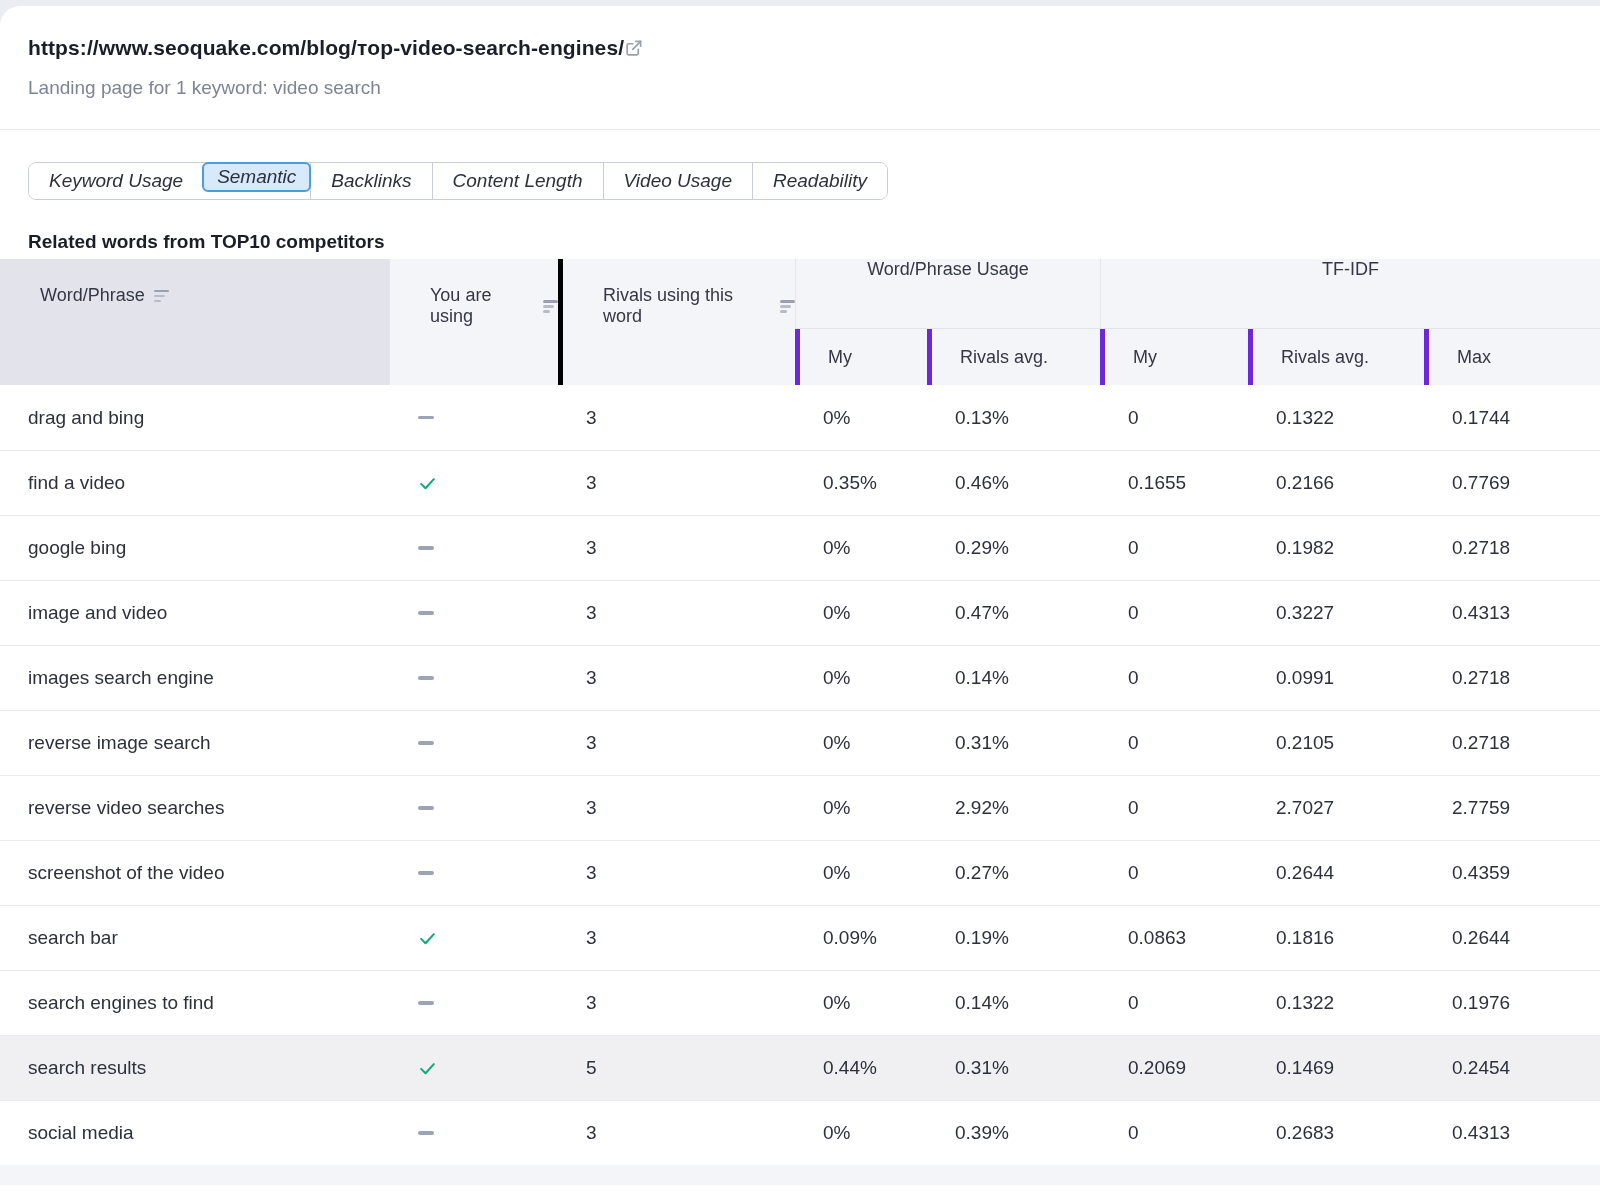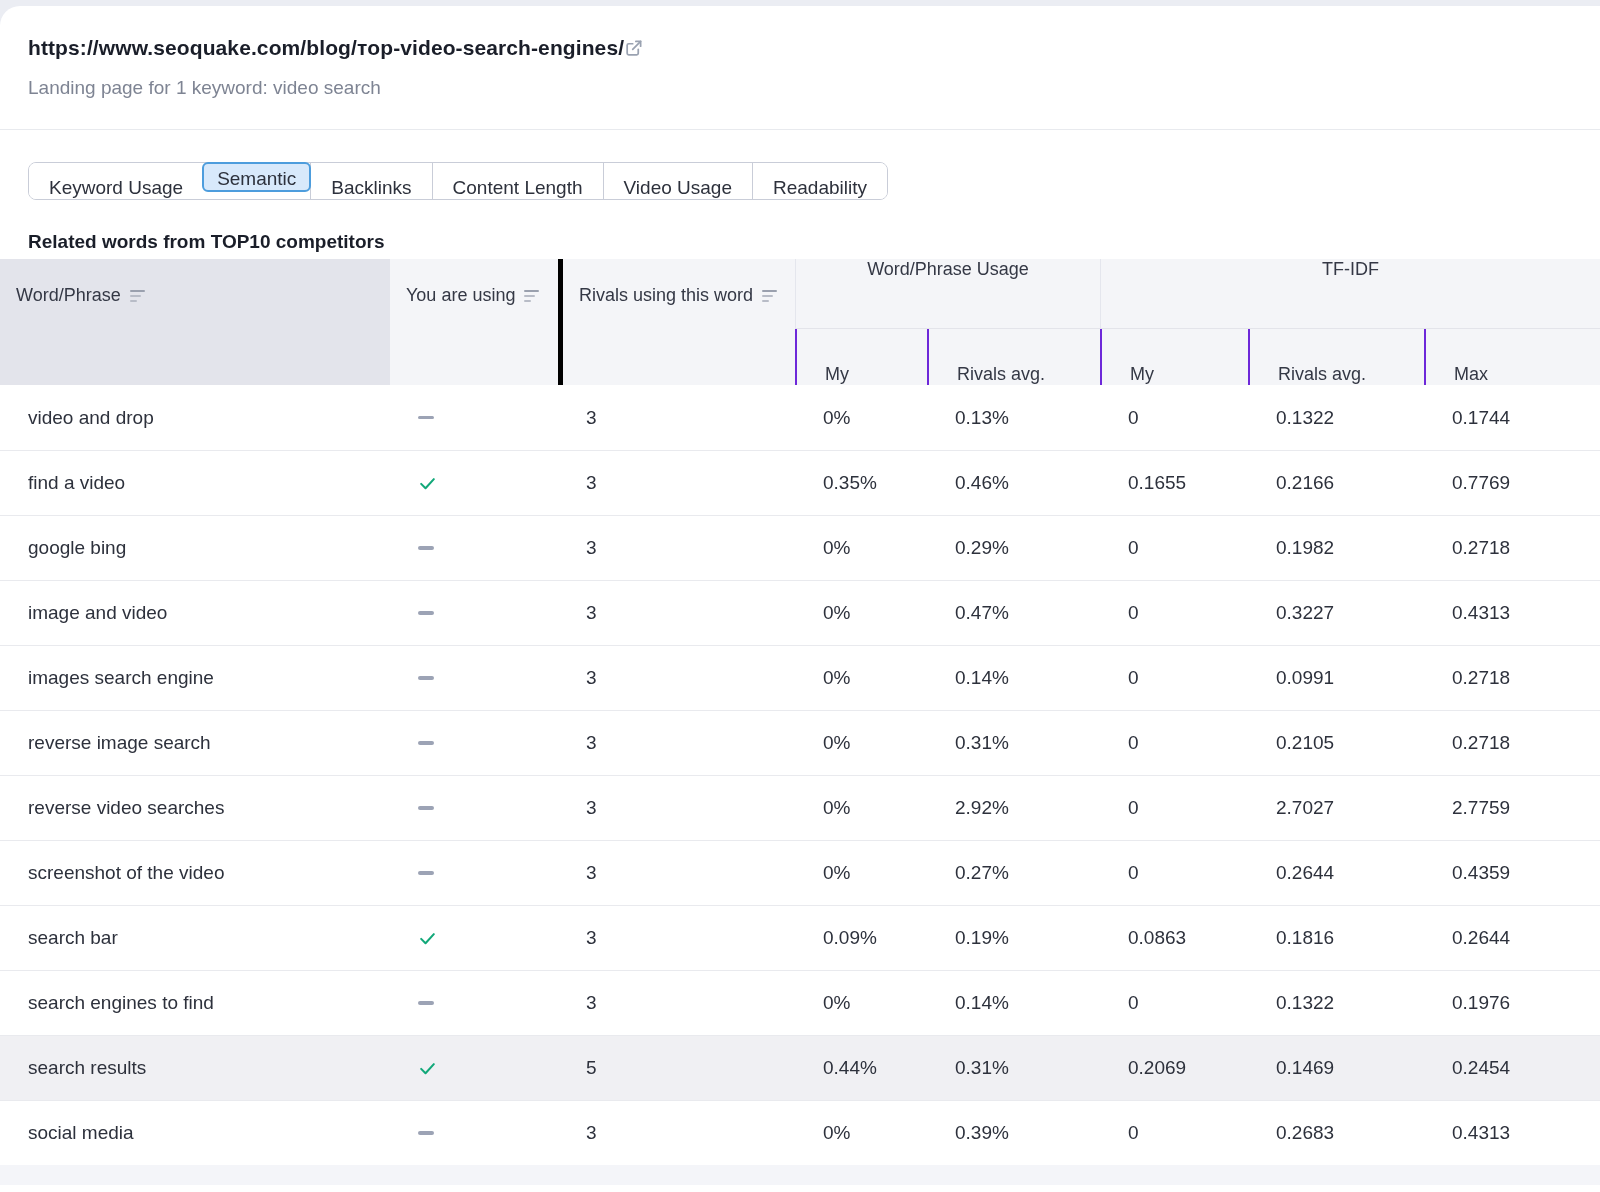--- a/index.html
+++ b/index.html
@@ -36,46 +36,46 @@
   
   .page-header{ padding:30px 28px 30px 28px; border-bottom:1px solid #e8eaee; }
   .url-line{ display:flex; align-items:center; }
   .url-text{ font-size:21px; font-weight:700; color:var(--text-dark); letter-spacing:.1px; }
   .ext-icon svg{ display:block; width:19px; height:19px; stroke:var(--icon-gray); fill:none; stroke-width:2.2; stroke-linecap:round; stroke-linejoin:round; }
   .subtitle{ margin-top:17px; font-size:19px; color:var(--text-muted); }
   
   .tabs-wrap{ padding:32px 28px 0 28px; }
   .tab-bar{ display:inline-flex; background:#fff; border:1px solid var(--tab-border); border-radius:8px; }
   .tab{
-    display:flex; align-items:flex-end; height:36px; padding:0 20px;
+    display:flex; align-items:center; height:36px; padding:0 20px;
     font-size:19px; color:var(--text-body); border-left:1px solid var(--tab-border);
-    cursor:pointer; white-space:nowrap; background:#fff;
+    cursor:pointer; white-space:nowrap; background:#fff;font-style:italic;
   }
   .tab:first-child{ border-left:none; border-radius:7px 0 0 7px; }
   .tab:last-child{ border-radius:0 7px 7px 0; }
   .tab.active{
     position:relative; z-index:1; margin:-1px;
     height:30px; border:2px solid var(--accent-blue); border-radius:6px;
     background:var(--tab-active-bg); padding:0 13px;
   }
   
   .section-title{ margin:31px 28px 6px 28px; font-size:19px; font-weight:700; color:var(--text-dark); }
   
   .table{ width:1600px; }
   .thead{ display:grid; grid-template-columns:var(--cols); grid-template-rows:70px 56px; }
   .th{ background:var(--header-bg); font-size:18px; color:#343845; }
-  .th-full{ grid-row:1 / 3; display:flex; align-items:flex-start; padding:26px 0 0 16px; }
+  .th-full{ grid-row:1 / 3; display:flex; align-items:flex-start; padding:26px 0 0 40px; }
   .th-word{ grid-column:1; background:var(--col1-header-bg); }
   .th-using{ grid-column:2; }
   .th-rivals{ grid-column:3; border-left:5px solid #000000; }
   .th-group{ display:flex; justify-content:center; grid-row:1; border-bottom:1px solid #e3e4ea; border-left:1px solid #e4e6ed; }
   .th-group-usage{ grid-column:4 / 6; }
   .th-group-tfidf{ grid-column:6 / 9; }
   .th-sub{ grid-row:2; display:flex; align-items:center; padding-left:28px; }
-  .th-sub.bl{ border-left:2px solid #6d28d9;align-items:flex-end; }
+  .th-sub.bl{ border-left:5px solid #6d28d9; }
   .hdr-label{ display:inline-flex; align-items:center; gap:9px; cursor:pointer; }
   .sort-icon{ display:inline-flex; flex-direction:column; gap:2.5px; padding-top:1px; }
   .sort-icon i{ display:block; height:2.5px; border-radius:1.5px; background:#9aa0ae; }
   .sort-icon i:nth-child(1){ width:15px; }
   .sort-icon i:nth-child(2){ width:11px; background:#b8bcc7; }
   .sort-icon i:nth-child(3){ width:7px; background:#b8bcc7; }
   .tbody .t-row{ display:grid; grid-template-columns:var(--cols); height:65px; border-top:1px solid var(--row-border); }
   .tbody .t-row:first-child{ border-top:none; }
   .t-row.highlighted{ background:var(--highlight-row-bg); }
   .cell{ display:flex; align-items:center; padding-left:28px; font-size:19px; color:var(--text-body); }
@@ -177,21 +177,21 @@
       <div class="th th-sub bl" style="grid-column:7">
           <span>Rivals avg.</span>
         </div>
       <div class="th th-sub bl" style="grid-column:8">
           <span>Max</span>
         </div>
     </div>
     <div class="tbody" id="table-body">
         <div class="t-row">
     <div class="cell">
-            <span class="v-word">video and drop</span>
+            <span class="v-word">drag and bing</span>
           </div>
     <div class="cell">
 
       <span class="dash"></span>
     </div>
     <div class="cell">
             <span class="v-rivals">3</span>
           </div>
     <div class="cell">
             <span class="v-umy">0%</span>

